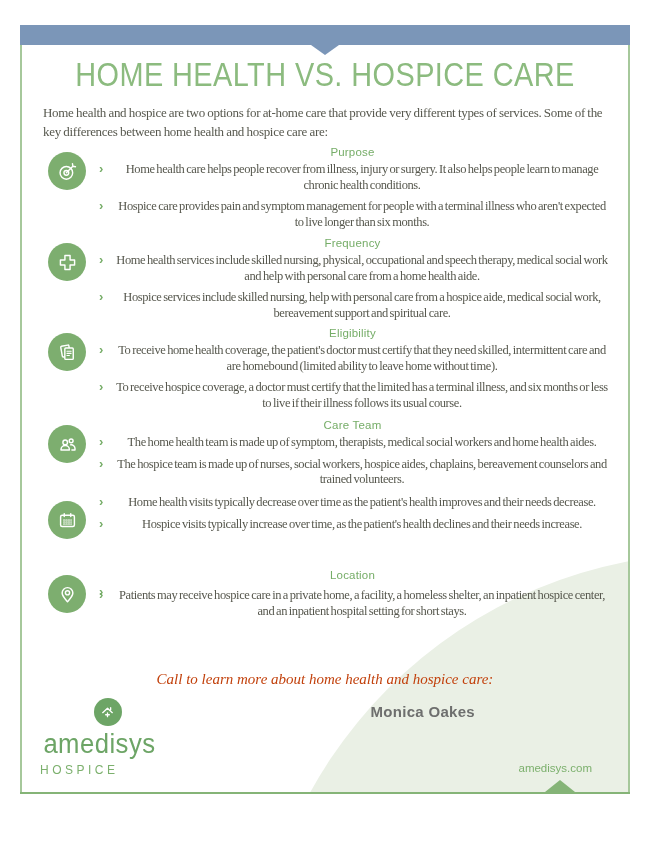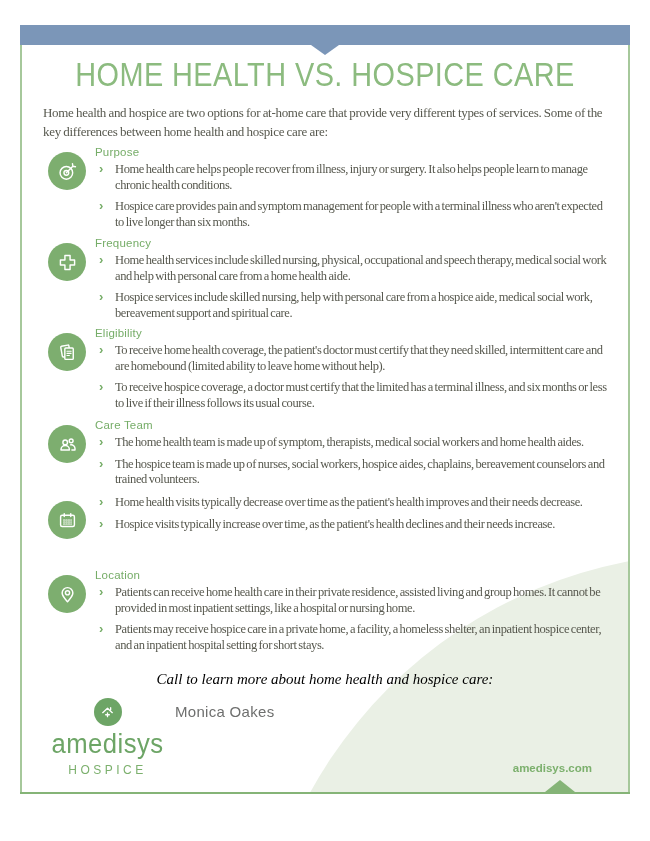--- a/index.html
+++ b/index.html
@@ -20,48 +20,48 @@
   .shape-circle{position:absolute;left:233px;top:508px;width:924px;height:924px;border-radius:50%;background:#eaf0e5;}
 
   
   .title{position:absolute;left:0;top:54px;width:650px;text-align:center;z-index:1;
          font-family:"Liberation Sans",sans-serif;font-weight:400;font-size:34px;line-height:40px;
          color:#8cbb7f;letter-spacing:.5px;transform:scaleX(.85);}
   .intro{position:absolute;left:43px;top:103px;width:570px;z-index:1;
          font-size:13px;line-height:19px;letter-spacing:-.3px;word-spacing:-.5px;color:#57584e;}
 
   
-  .section{position:absolute;left:43px;width:567px;z-index:1;}
+  .section{position:absolute;left:43px;width:567px;z-index:1;text-align:center;}
   .sec-icon{position:absolute;left:5px;top:6px;width:38px;height:38px;border-radius:50%;
             background:#7dae6f;display:flex;align-items:center;justify-content:center;}
   .sec-icon svg{stroke:#ffffff;fill:none;stroke-width:1.5;stroke-linecap:round;stroke-linejoin:round;}
   .sec-body{margin-left:52px;}
   .sec-heading{font-family:"Liberation Sans",sans-serif;font-size:11.5px;line-height:13px;
                color:#76ad68;margin:0 0 3px 0;letter-spacing:.2px;}
   .bullet{position:relative;padding-left:20px;margin-bottom:6px;font-size:12.5px;line-height:15.5px;
           letter-spacing:-.4px;word-spacing:-1px;color:#57584e;width:494px;}
   .chev{position:absolute;left:4px;top:-1px;color:#76ad68;font-family:"Liberation Sans",sans-serif;
         font-weight:bold;font-size:13px;letter-spacing:0;}
 
   
   .cta{position:absolute;left:0;top:671px;width:650px;text-align:center;z-index:1;
-       font-style:italic;font-size:15px;color:#000000;}
-  .logo-block{position:absolute;left:40px;top:698px;width:135px;text-align:center;z-index:1;}
+       font-style:italic;font-size:15px;color:#c2410c;}
+  .logo-block{position:absolute;left:40px;top:698px;width:135px;z-index:1;}
   .logo-circle{width:28px;height:28px;border-radius:50%;background:#6da566;margin:0 auto;
                display:flex;align-items:center;justify-content:center;}
   .logo-circle svg{stroke:#ffffff;fill:none;stroke-width:1.5;stroke-linecap:round;stroke-linejoin:round;}
   .logo-word{font-family:"Liberation Sans",sans-serif;font-size:27px;line-height:30px;font-weight:400;
              color:#6da566;letter-spacing:.5px;margin-top:3px;transform:scaleX(.95);}
   .logo-sub{font-family:"Liberation Sans",sans-serif;font-size:12px;letter-spacing:3.5px;
             color:#7cb06d;margin-top:4px;}
-  .contact{position:absolute;left:175px;top:702px;width:300px;text-align:left;z-index:1;
-           font-family:"Liberation Sans",sans-serif;font-weight:400;font-size:15px;line-height:20px;
+  .contact{position:absolute;left:175px;top:702px;width:300px;text-align:right;z-index:1;
+           font-family:"Liberation Sans",sans-serif;font-weight:700;font-size:15px;line-height:20px;
            color:#6e6f6e;letter-spacing:.3px;}
   .website{position:absolute;right:58px;top:762px;z-index:2;font-family:"Liberation Sans",sans-serif;
-           font-size:11.5px;color:#7cb06d;text-decoration:none;font-weight:bold;}
+           font-size:11.5px;color:#7cb06d;text-decoration:none;}
 
   
   .bottom-bar{position:absolute;left:20px;top:792px;width:610px;height:20px;background:#85b477;z-index:3;}
   .bottom-tri{position:absolute;left:545px;top:780px;width:0;height:0;border-left:15px solid transparent;
               border-right:15px solid transparent;border-bottom:12px solid #85b477;z-index:3;}
   .doc-code{position:absolute;left:20px;top:815px;z-index:3;font-family:"Liberation Sans",sans-serif;
             font-size:6.5px;color:#b3b3ab;letter-spacing:.3px;}
 </style>
 </head>
 <body>
@@ -113,21 +113,21 @@
       <svg viewBox="0 0 24 24" width="23" height="23">
         <g transform="rotate(-10 10 11)">
             <rect x="5.8" y="4.8" width="8.6" height="11.4" rx="1"></rect>
           </g>
         <rect x="9.2" y="7.4" width="8.8" height="11.8" rx="1" fill="#7dae6f"></rect>
         <path d="M11.4 10.6 h4.4 M11.4 12.9 h4.4 M11.4 15.2 h2.6" stroke-width="1.1"></path>
       </svg>
     </div>
     <div class="sec-body">
       <div class="sec-heading">Eligibility</div>
-      <div class="bullet"><span class="chev">›</span><span>To receive home health coverage, the patient's doctor must certify that they need skilled, intermittent care and are homebound (limited ability to leave home without help).</span></div>
+      <div class="bullet"><span class="chev">›</span><span>To receive home health coverage, the patient's doctor must certify that they need skilled, intermittent care and are homebound (limited ability to leave home without time).</span></div>
       <div class="bullet"><span class="chev">›</span><span>To receive hospice coverage, a doctor must certify that the limited has a terminal illness, and six months or less to live if their illness follows its usual course.</span></div>
     </div>
   </div>
 
   <div class="section" style="top:419px">
     <div class="sec-icon">
       <svg viewBox="0 0 24 24" width="23" height="23">
         <circle cx="15.8" cy="8.2" r="2"></circle>
         <path d="M15.4 12.3 a3.9 3.9 0 0 1 4.4 3.9 v1.5 h-3.2"></path>
         <circle cx="9.6" cy="9.8" r="2.4"></circle>
@@ -157,21 +157,21 @@
 
   <div class="section" style="top:569px">
     <div class="sec-icon">
       <svg viewBox="0 0 24 24" width="23" height="23">
         <path d="M12 19.6 c-3.2-3.7-5.6-6.3-5.6-9.2 a5.6 5.6 0 0 1 11.2 0 c0 2.9-2.4 5.5-5.6 9.2 z"></path>
         <circle cx="12" cy="10.2" r="2.2"></circle>
       </svg>
     </div>
     <div class="sec-body">
       <div class="sec-heading">Location</div>
-      <div class="bullet"><span class="chev">›</span><span>Patients can receive home health care in their private residence, assisted living and group homes. It cannot be provided in most inpatient settings, like a hospital or nursing home.</span></div>
+      <div class="bullet"><span class="chev">›</span></div>
       <div class="bullet"><span class="chev">›</span><span>Patients may receive hospice care in a private home, a facility, a homeless shelter, an inpatient hospice center, and an inpatient hospital setting for short stays.</span></div>
     </div>
   </div>
 
   <div class="cta">Call to learn more about home health and hospice care:</div>
 
   <div class="logo-block">
     <div class="logo-circle">
       <svg viewBox="0 0 24 24" width="21" height="21">
         <path d="M6.5 12.2 L12 7.2 l5.5 5"></path>

